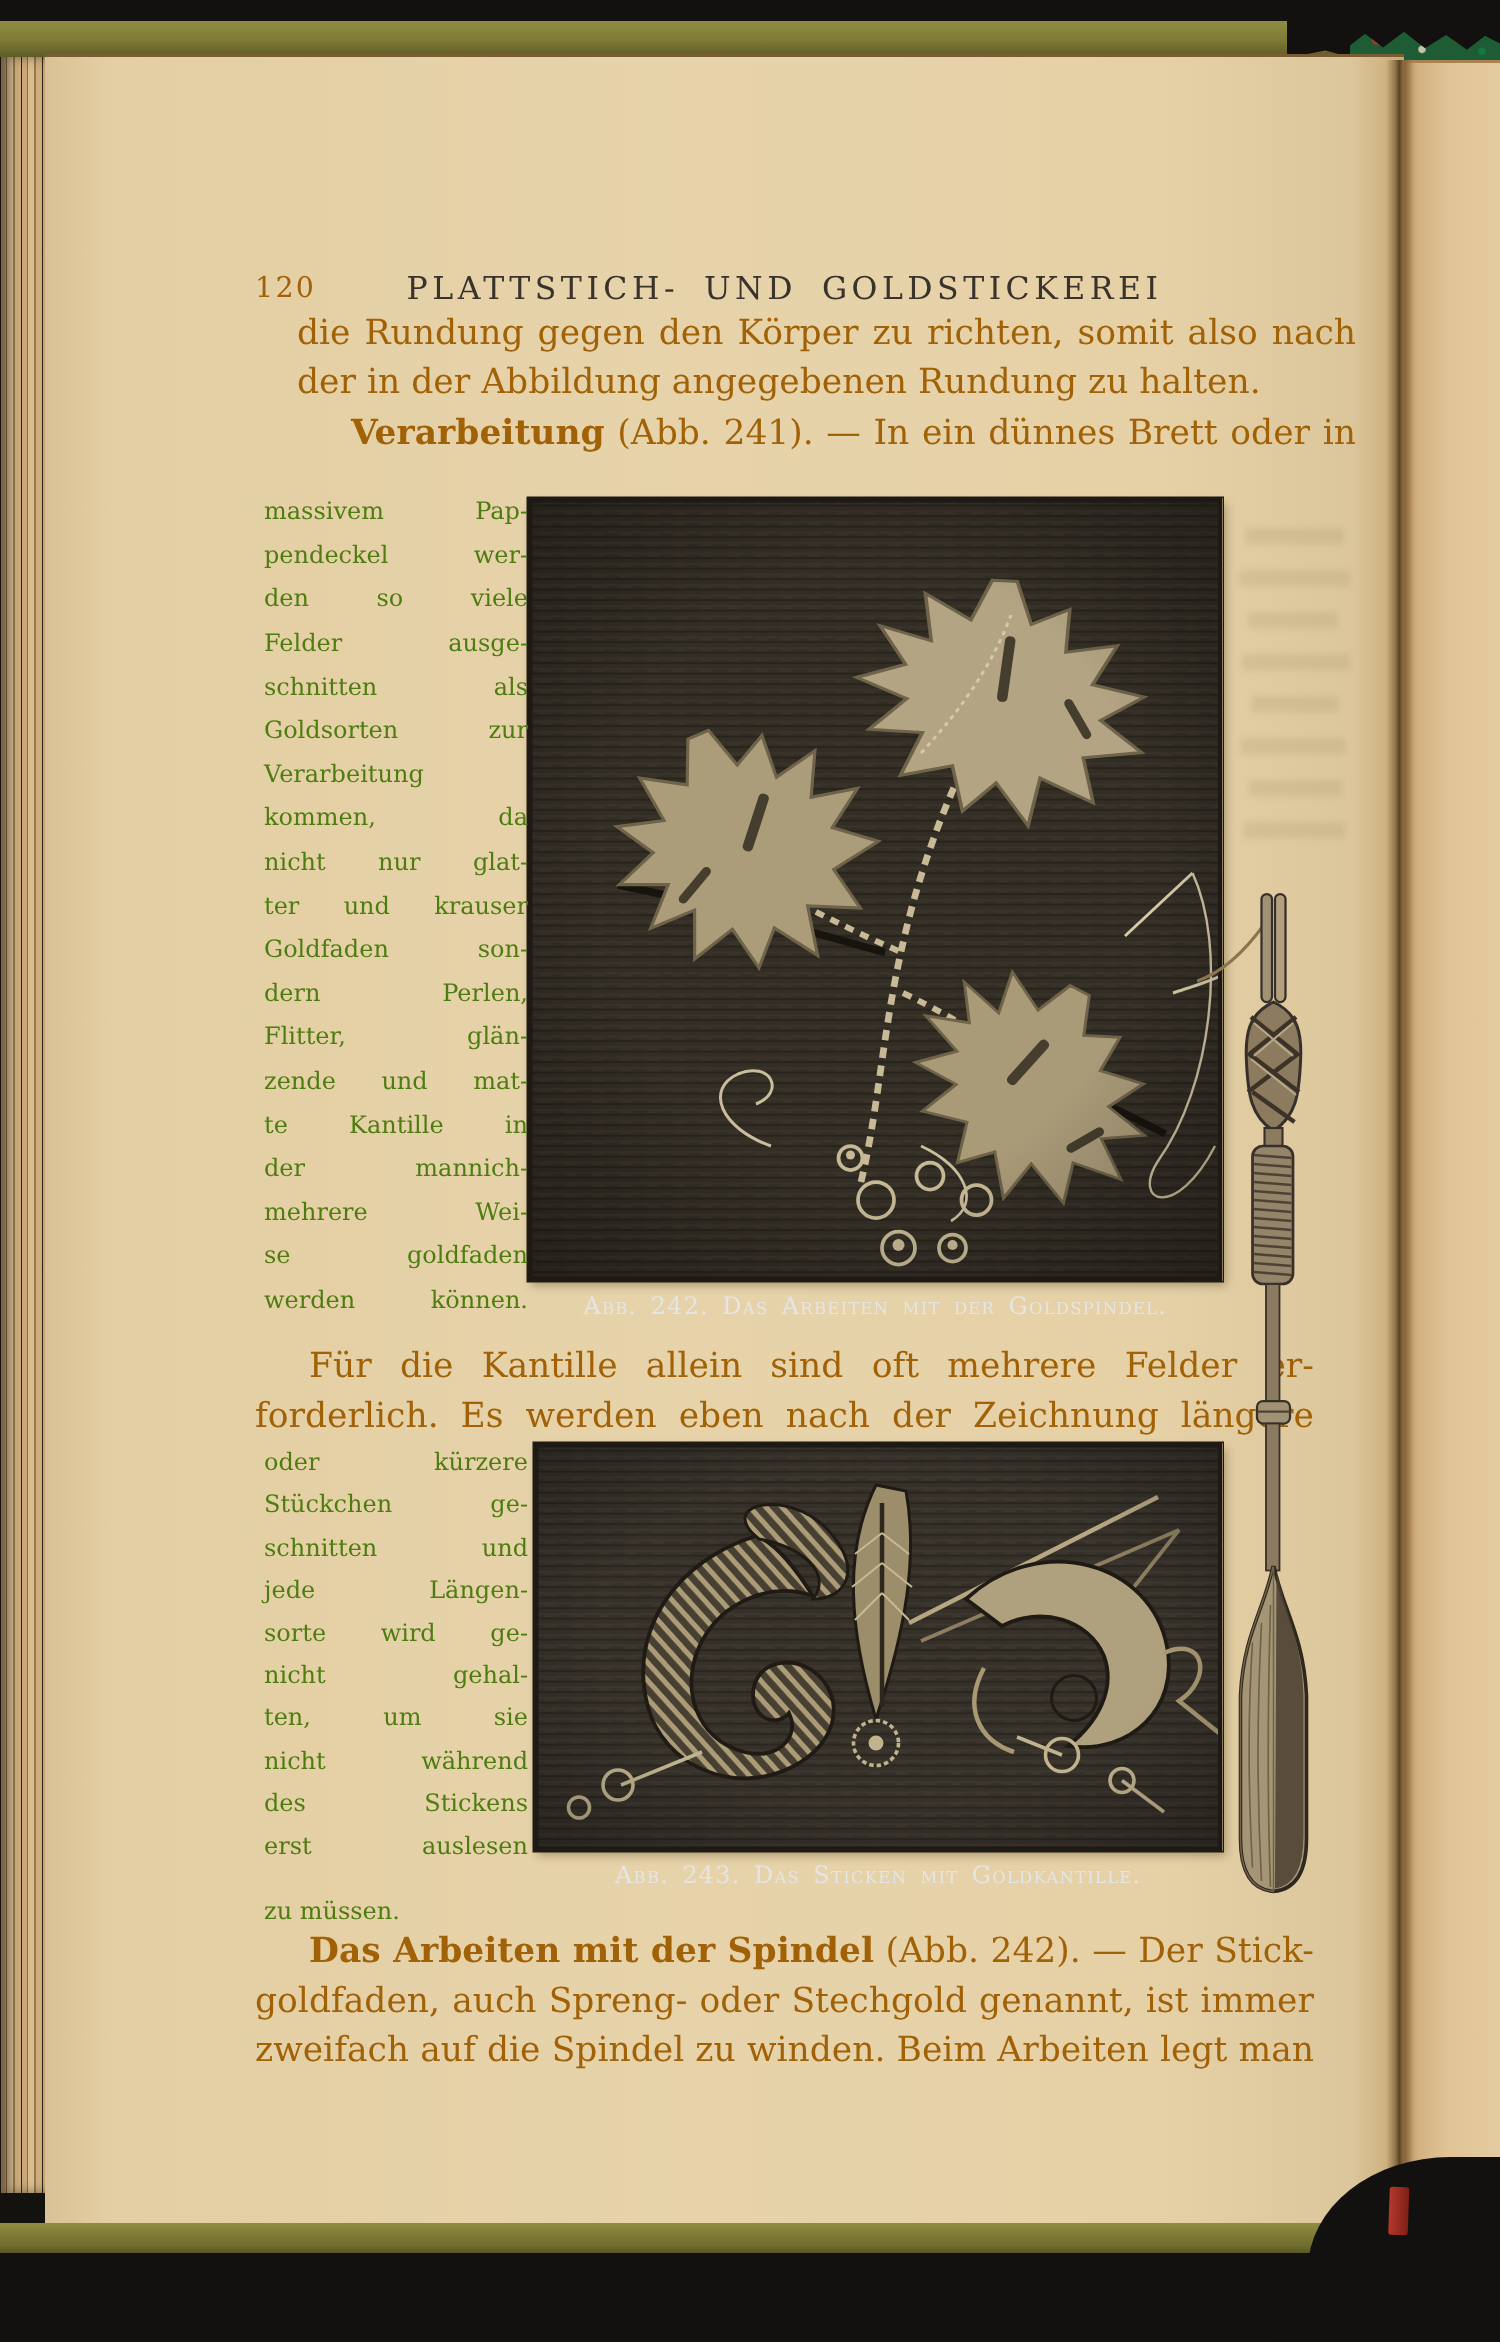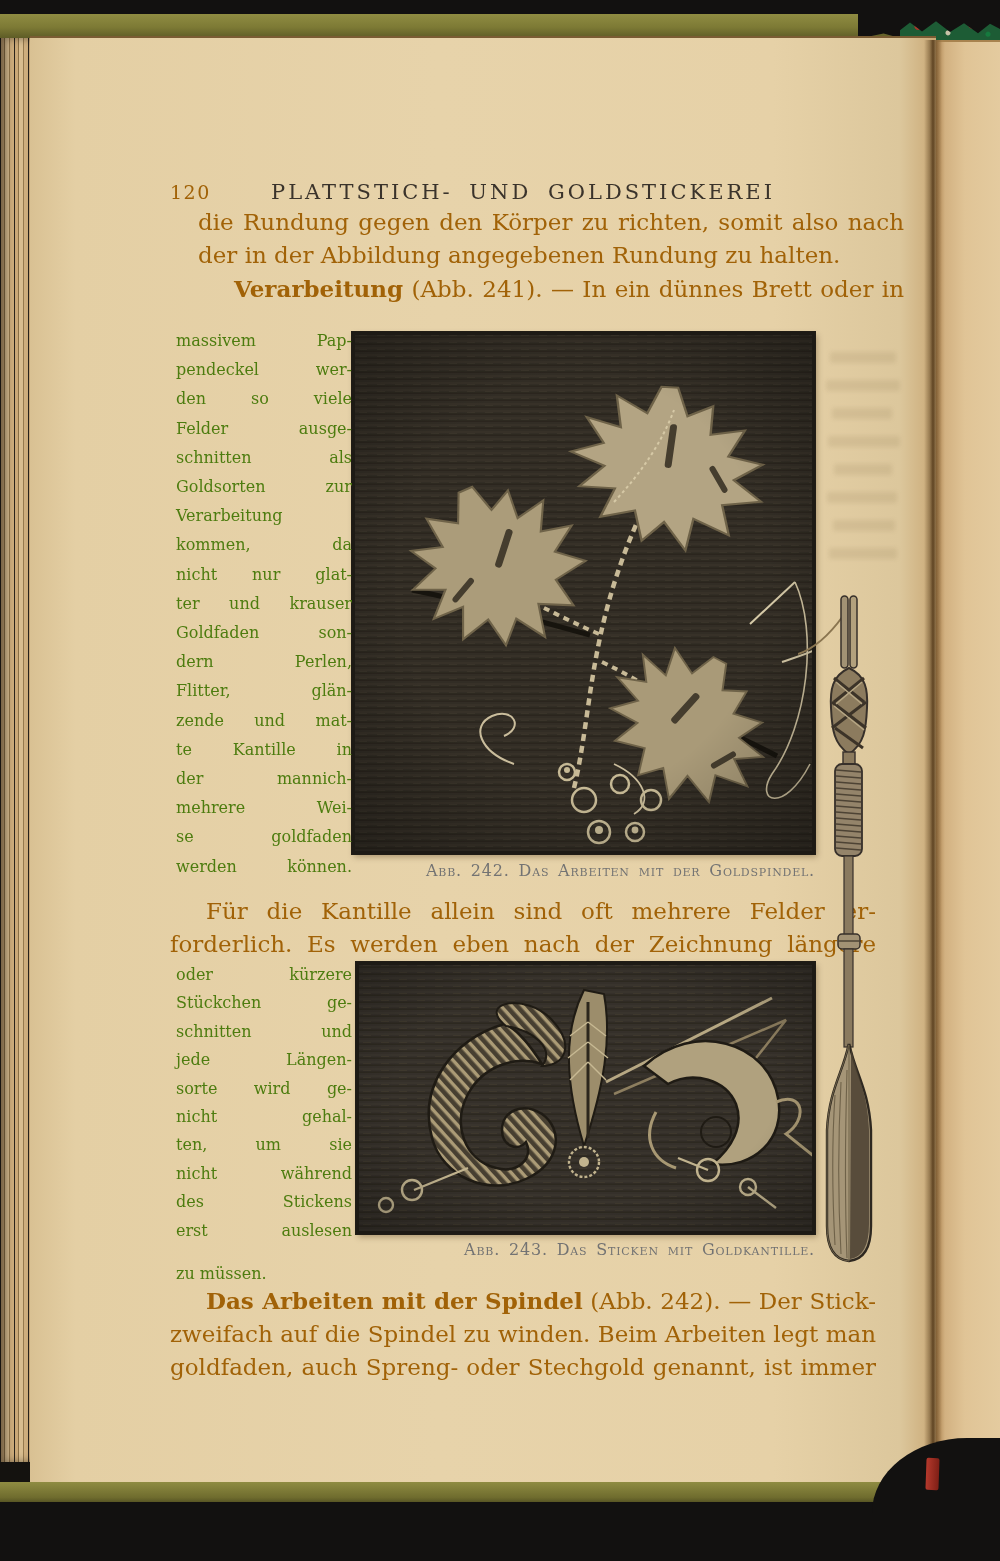--- a/index.html
+++ b/index.html
@@ -46,22 +46,22 @@
   #running-title{left:170px;top:176px;width:706px;text-align:center;font-size:21px;
     letter-spacing:3px;word-spacing:7px;color:#3a332b;}
   #intro{left:170px;top:206px;width:706px;margin-left:28px;}
   .colblock{position:absolute;left:176px;width:176px;color:#4d7c0f;font-size:16px;z-index:2;}
   #col-a{top:326px;line-height:29.2px;}
   #col-b{top:961px;line-height:28.4px;}
   #col-b .cline:last-child{text-align-last:left;margin-top:15px;}
   .cline{text-align:justify;text-align-last:justify;}
   #mid-para{left:170px;top:895px;width:706px;}
   #closing-para{left:170px;top:1284px;width:706px;}
-  .caption{position:absolute;z-index:2;text-align:right;font-variant-caps:small-caps;
-    font-size:16px;letter-spacing:.8px;word-spacing:3px;color:#737373;}
+  .caption{position:absolute;z-index:2;text-align:center;font-variant-caps:small-caps;
+    font-size:16px;letter-spacing:.8px;word-spacing:3px;color:#e5e5e5;}
   #caption-242{left:352px;top:861px;width:463px;}
   #caption-243{left:356px;top:1240px;width:459px;}
 
   
   .figure{position:absolute;z-index:1;box-shadow:0 0 0 1px #201c15,2px 3px 6px rgba(60,40,10,.35);}
   #figure-242{left:352px;top:332px;width:463px;height:522px;}
   #figure-243{left:356px;top:962px;width:459px;height:272px;}
   #spindle{position:absolute;left:798px;top:590px;width:137px;height:692px;z-index:3;pointer-events:none;}
 
   .ghost{position:absolute;background:rgba(110,85,50,.11);filter:blur(2px);border-radius:2px;z-index:1;}
@@ -318,17 +318,17 @@
     <g stroke="#6f6249" stroke-width="1.1" fill="none">
       <path d="M37,505 C34,550 34,600 37,655"></path>
         <path d="M43,492 C40,550 40,610 43,664"></path>
       <path d="M49,480 C47,550 47,615 49,668"></path>
     </g>
     <path d="M53,458 C60,488 70,505 71,540 L71,634 Q71,666 52,669 L53,458 Z" fill="#4a4030" opacity=".85"></path>
   </svg>
 
   <div class="txt" id="closing-para">
     <div class="jline indent"><span class="b">Das Arbeiten mit der Spindel</span><span> (Abb. 242). — Der Stick-</span></div>
+    <div class="jline">goldfaden, auch Spreng- oder Stechgold genannt, ist immer</div>
     <div class="jline">zweifach auf die Spindel zu winden. Beim Arbeiten legt man</div>
-    <div class="jline">goldfaden, auch Spreng- oder Stechgold genannt, ist immer</div>
   </div>
 
 </div>
 
 </body></html>

